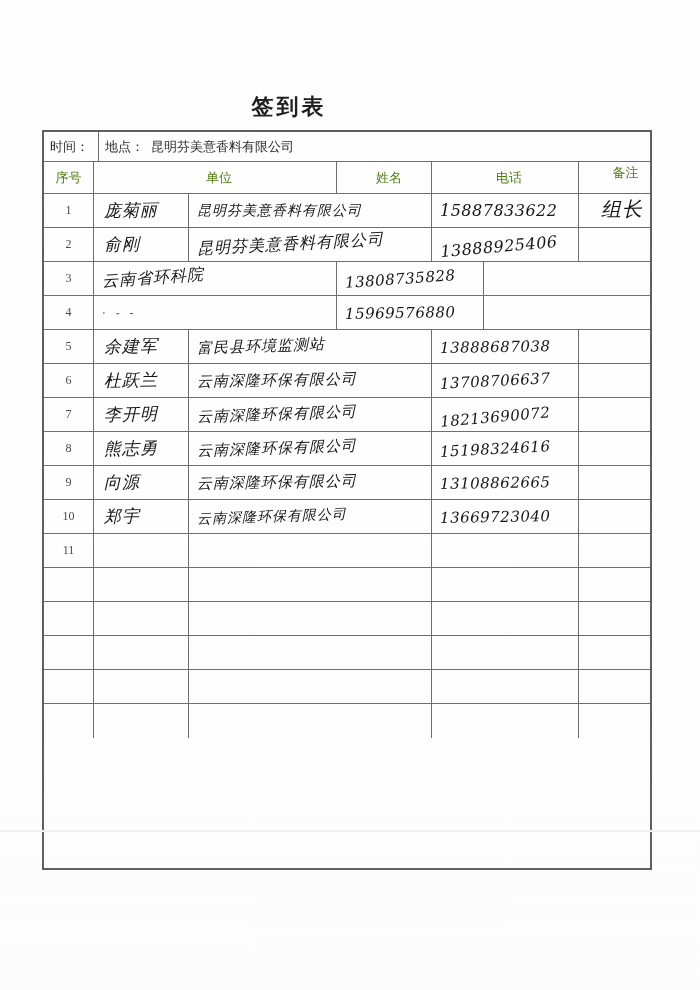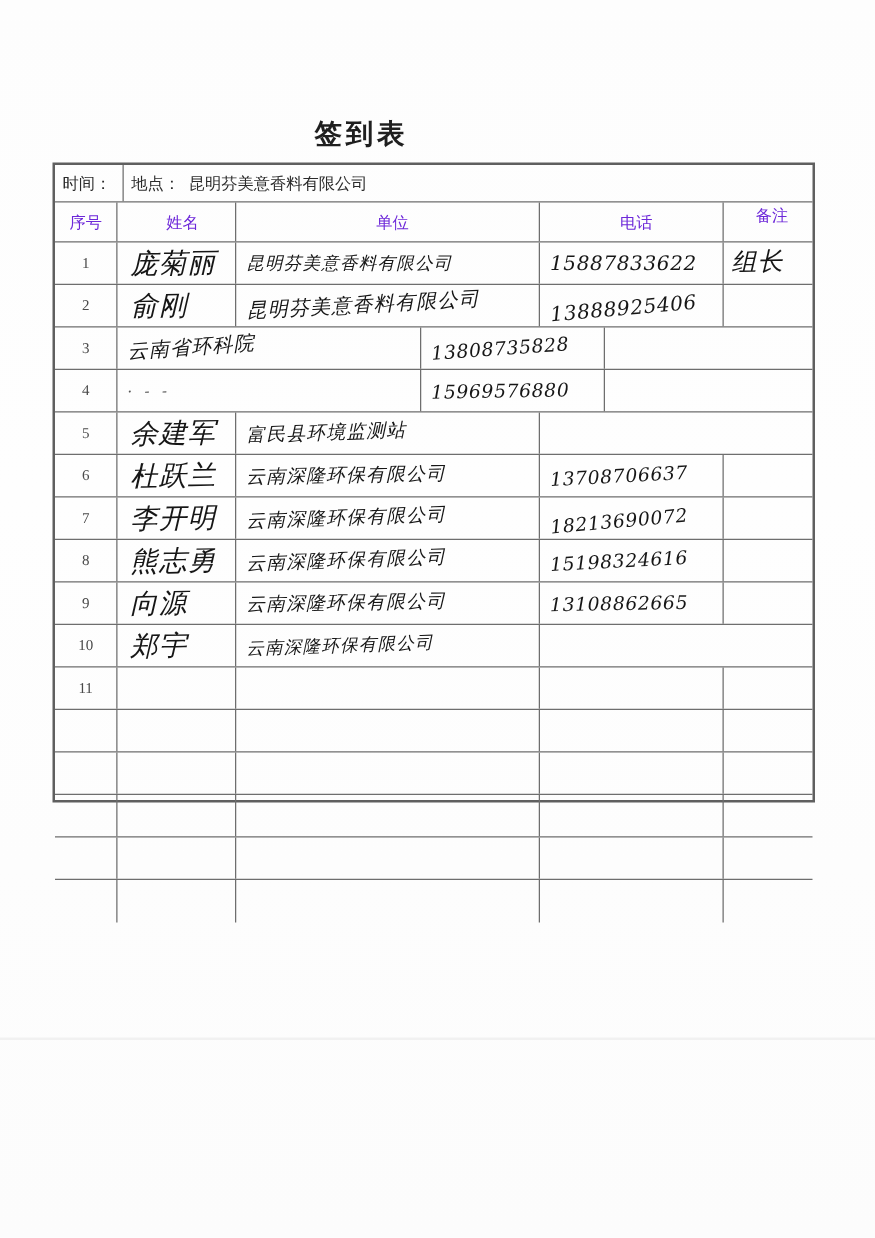--- a/index.html
+++ b/index.html
@@ -8,54 +8,54 @@
     background:#fefefe;
     background-image:linear-gradient(180deg,#fdfdfd 0%,#fefefe 40%,#fcfcfc 100%);
     font-family:"Liberation Serif","DejaVu Serif",serif;
     color:#2b2b2b;
   }
   .page-title{
     position:absolute;top:92px;left:0;width:578px;text-align:center;
     font-size:22px;font-weight:600;letter-spacing:3px;color:#1f1f1f;
   }
   .sheet{
-    position:absolute;left:42px;top:130px;width:610px;height:512px;
+    position:absolute;left:42px;top:130px;width:610px;height:740px;
     border:2px solid #5f5f5f;box-sizing:border-box;background:transparent;
   }
   .trow{display:flex;border-bottom:1px solid #6e6e6e;box-sizing:border-box;}
   .trow:last-child{border-bottom:none;}
   .cell{
     box-sizing:border-box;border-right:1px solid #6e6e6e;
     display:flex;align-items:center;overflow:visible;white-space:nowrap;
   }
   .cell:last-child{border-right:none;}
   
   .info-row1{height:30px;}
   .info-row2{height:34px;}
   .iw1{width:55px;padding-left:6px;font-size:13px;}
   .iw2{width:116px;padding-left:6px;font-size:13px;}
   .iflex{flex:1;padding-left:6px;font-size:13px;gap:7px;}
   .info-row2 .cell{flex:1;padding-left:6px;font-size:13px;gap:7px;}
   
   .head-row{height:32px;}
-  .head-row .cell{justify-content:center;font-size:13px;color:#6d28d9;}
+  .head-row .cell{justify-content:center;font-size:13px;color:#4d7c0f;}
   
   .c-no{width:50px;justify-content:center;font-size:12px;color:#4a4a4a;}
   .c-name{width:95px;padding-left:10px;}
   .c-unit{width:243px;padding-left:8px;}
   .c-phone{width:147px;padding-left:8px;}
-  .c-note{flex:1;padding-left:6px;align-items:flex-start;padding-top:2px;}
+  .c-note{flex:1;padding-left:6px;align-items:flex-start;padding-top:2px;margin-left:16px;}
   .body-rows .trow{height:34px;}
   
   .hw{
     font-family:"DejaVu Serif","Liberation Serif",serif;
     font-style:italic;color:#161616;display:inline-block;
     transform:rotate(-1deg);letter-spacing:1px;
   }
-  .hw-name{font-size:22px;}
+  .hw-name{font-size:17px;}
   .hw-unit{font-size:15px;}
   .hw-phone{font-size:15px;letter-spacing:0.5px;}
   .hw-note{font-size:20px;}
   
   .body-rows .trow:nth-child(2) .hw-unit{transform:rotate(-3deg);font-size:16px;}
   .body-rows .trow:nth-child(2) .hw-phone{transform:rotate(-5deg) translateY(2px);font-size:16px;}
   .body-rows .trow:nth-child(3) .hw-unit{transform:rotate(-4deg);font-size:16px;}
   .body-rows .trow:nth-child(3) .hw-phone{transform:rotate(-4deg);}
   .body-rows .trow:nth-child(4) .hw-unit{color:#555;font-size:12px;letter-spacing:3px;}
   .body-rows .trow:nth-child(5) .hw-unit{transform:rotate(-2deg);}
@@ -85,22 +85,22 @@
     <div class="cell iw1">时间：</div>
     <div class="cell iflex">
       <span>地点：</span>
       <span>昆明芬美意香料有限公司</span>
     </div>
   </div>
 
 
   <div class="trow head-row">
     <div class="cell c-no">序号</div>
+    <div class="cell c-unit">单位</div>
     <div class="cell c-name">姓名</div>
-    <div class="cell c-unit">单位</div>
     <div class="cell c-phone">电话</div>
     <div class="cell c-note">备注</div>
   </div>
 
   <div class="body-rows">
   <div class="trow">
     <div class="cell c-no">1</div>
     <div class="cell c-name">
           <span class="hw hw-name">庞菊丽</span>
         </div>
@@ -158,20 +158,23 @@
   </div>
 
   <div class="trow">
     <div class="cell c-no">5</div>
     <div class="cell c-name">
           <span class="hw hw-name">余建军</span>
         </div>
     <div class="cell c-unit">
           <span class="hw hw-unit">富民县环境监测站</span>
         </div>
+    <div class="cell c-phone">
+          <span class="hw hw-phone">13888687038</span>
+        </div>
     <div class="cell c-note">
           <span class="hw hw-note"></span>
         </div>
   </div>
 
   <div class="trow">
     <div class="cell c-no">6</div>
     <div class="cell c-name">
           <span class="hw hw-name">杜跃兰</span>
         </div>
@@ -234,20 +237,23 @@
         </div>
   </div>
 
   <div class="trow">
     <div class="cell c-no">10</div>
     <div class="cell c-name">
           <span class="hw hw-name">郑宇</span>
         </div>
     <div class="cell c-unit">
           <span class="hw hw-unit">云南深隆环保有限公司</span>
+        </div>
+    <div class="cell c-phone">
+          <span class="hw hw-phone">13669723040</span>
         </div>
     <div class="cell c-note">
           <span class="hw hw-note"></span>
         </div>
   </div>
 
   <div class="trow">
     <div class="cell c-no">11</div>
     <div class="cell c-name">
           <span class="hw hw-name"></span>

